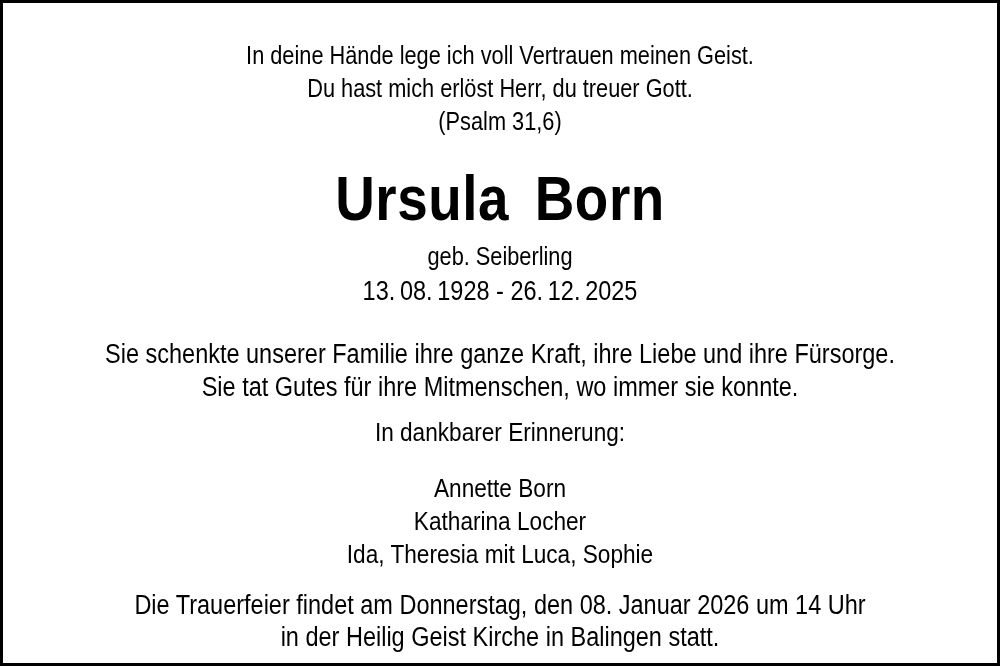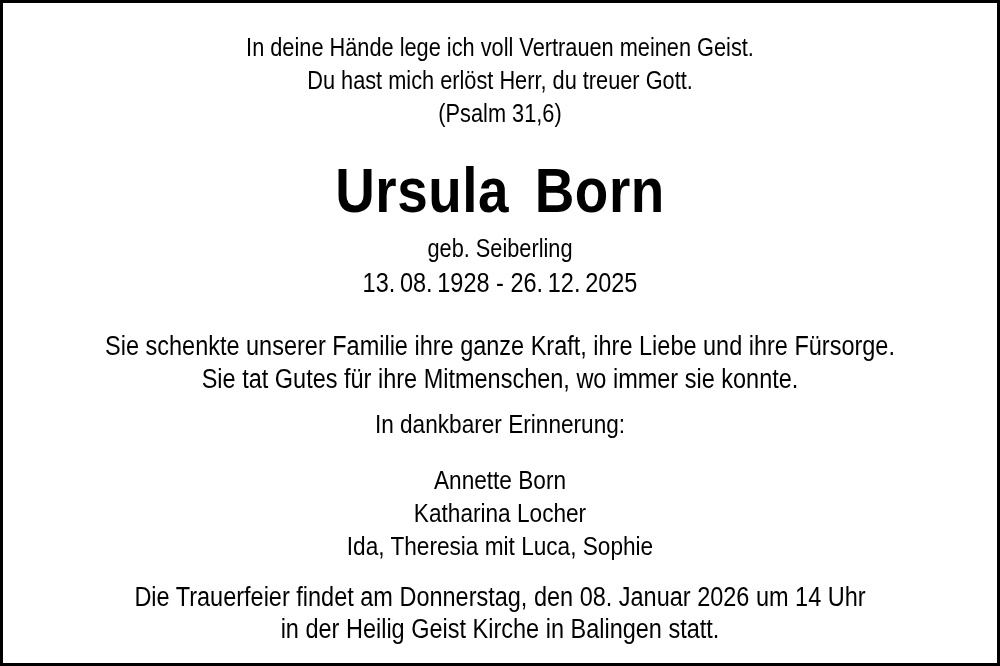--- a/index.html
+++ b/index.html
@@ -10,21 +10,21 @@
   .notice {
     box-sizing: border-box;
     width: 1000px;
     height: 666px;
     border: 3px solid #000000;
     background: #ffffff;
     color: #000000;
     font-family: "Liberation Sans", sans-serif;
     text-align: center;
     overflow: hidden;
-    padding-top: 28px;
+    padding-top: 36px;
   }
   
   .scale-wrap {
     transform: scaleX(0.87);
     transform-origin: 50% 0;
   }
   .verse {
     font-size: 25px;
     line-height: 33px;
   }

